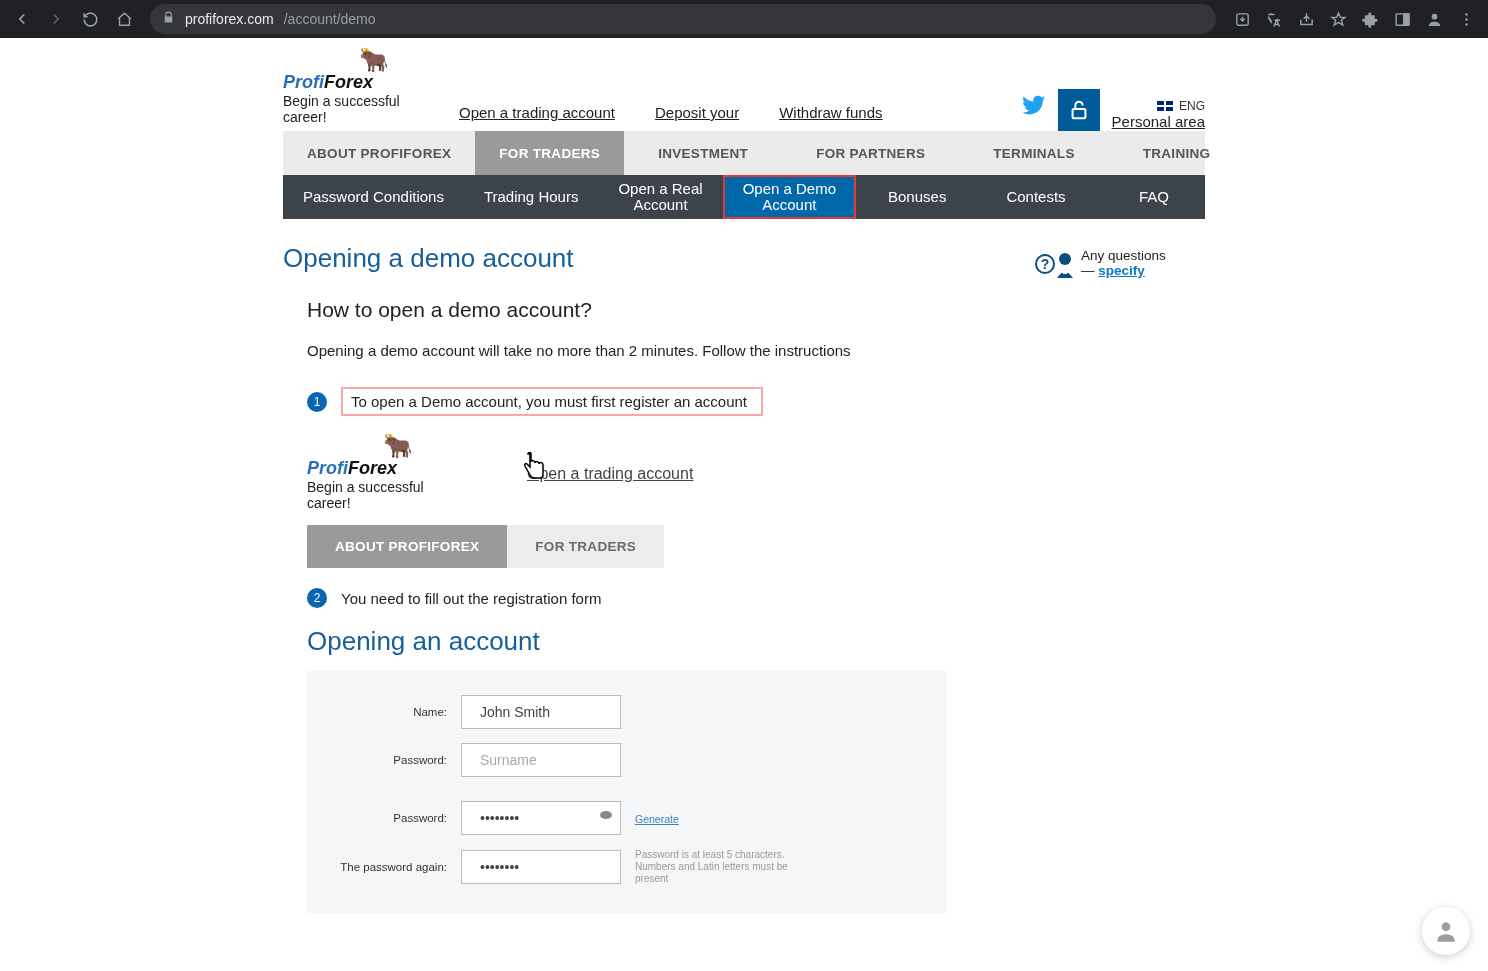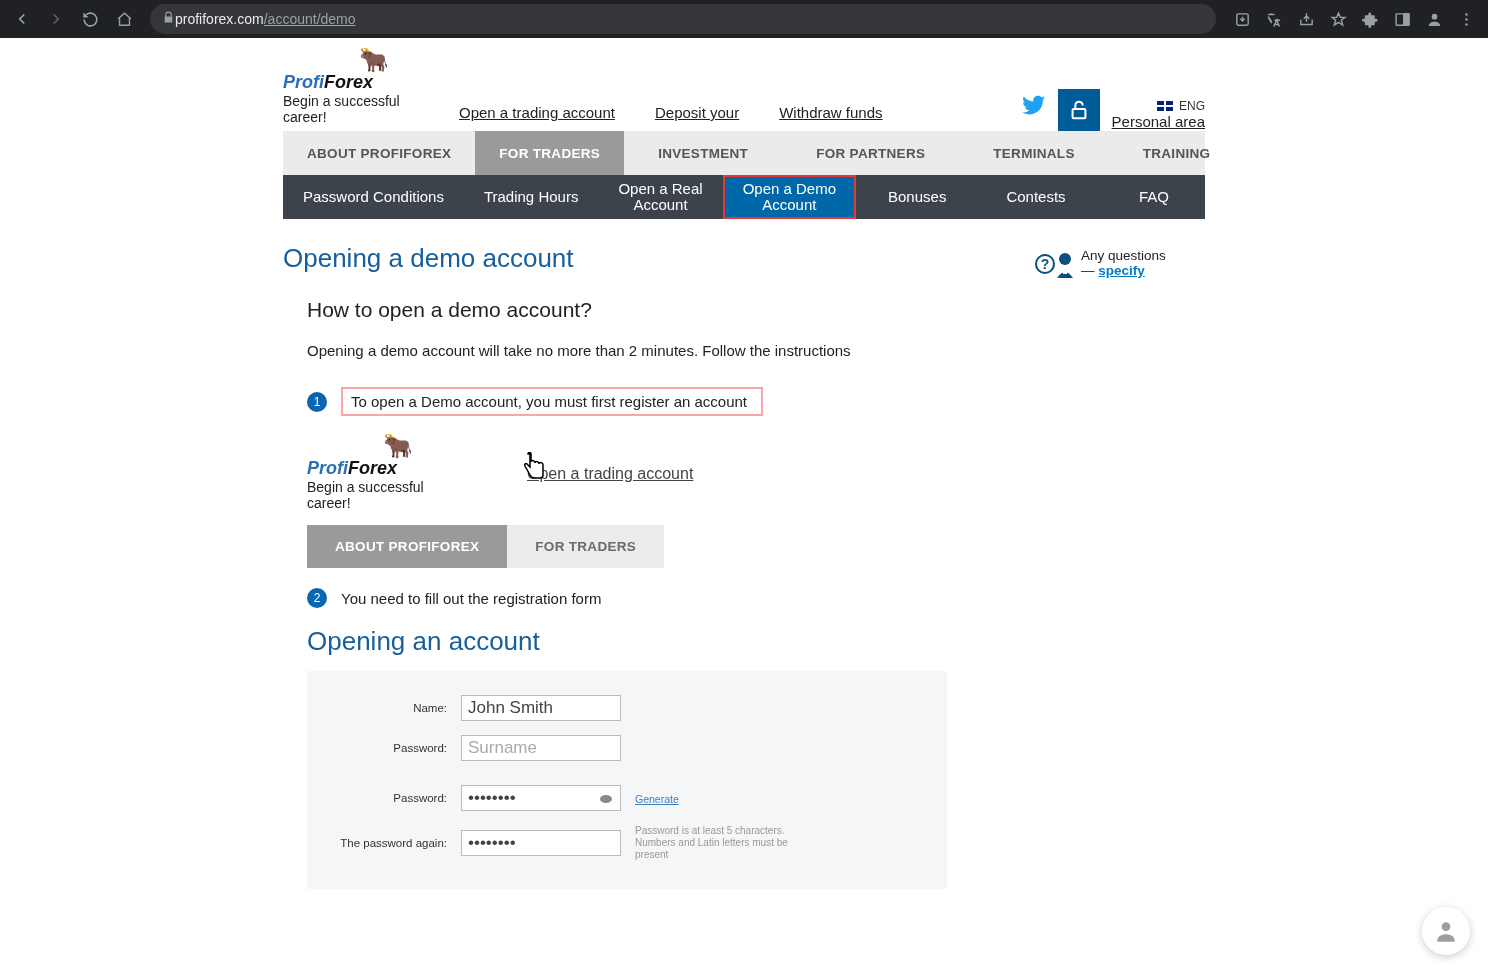--- a/index.html
+++ b/index.html
@@ -2,23 +2,23 @@
 <html><head>
 <meta charset="utf-8">
 <style>
   * { box-sizing: border-box; margin: 0; padding: 0; }
   body { font-family: Arial, Helvetica, sans-serif; background: #fff; color: #222; overflow: hidden; }
 
   
   .chrome-bar { background: #202124; height: 38px; display: flex; align-items: center; padding: 0 8px; gap: 6px; }
   .chrome-btn { width: 28px; height: 28px; display:flex; align-items:center; justify-content:center; color:#9aa0a6; border-radius:50%; }
   .chrome-btn.disabled { color: #5f6368; }
-  .addr { flex:1; background:#35363a; height:30px; border-radius:15px; display:flex; align-items:center; padding:0 12px; color:#e8eaed; font-size:14px; gap:0; margin:0 6px; }
+  .addr { flex:1; background:#35363a; height:30px; border-radius:15px; display:flex; align-items:center; padding:0 12px; color:#e8eaed; font-size:14px; gap:10px; margin:0 6px; }
   .addr .lock { color:#9aa0a6; }
-  .addr-path { color:#9aa0a6;text-decoration:underline; }
+  .addr-path { color:#9aa0a6; }
   .chrome-right { display:flex; gap:4px; }
   .chrome-right .chrome-btn svg { width:17px; height:17px; }
 
   
   .viewport { height: calc(971px - 38px); overflow-y: scroll; position:relative; }
   .page { width: 922px; margin: 0 auto; position:relative; }
 
   
   .hdr { display:flex; align-items:flex-end; padding: 6px 0 0 0; }
   .logo-wrap { width: 160px; padding-bottom:6px; }
@@ -86,21 +86,21 @@
   .mini-tabs .mt { padding:14px 28px; font-size:13.5px; font-weight:bold; letter-spacing:.3px; }
   .mini-tabs .mt.a { background:#9a9a9a; color:#fff; }
   .mini-tabs .mt.b { background:#ececec; color:#6a6a6a; }
 
   h2.open-acc { color:#165f9c; font-weight:400; font-size:26px; margin:18px 0 14px 0; }
 
   
   .form-mock { background:#f4f6f8; width:640px; padding:24px 30px 14px 30px; }
   .frow { display:flex; align-items:center; margin-bottom:14px; gap:14px; }
   .flabel { width:110px; text-align:right; font-size:11.5px; color:#333; }
-  .finput { width:160px; height:26px; border:1px solid #bbb; background:#fff; padding:0 6px; font-size:17px; color:#444; display:flex; align-items:center; }
+  .finput { width:160px; height:34px; border:1px solid #bbb; background:#fff; padding:0 18px; font-size:14px; color:#444; display:flex; align-items:center; }
   .finput.ph { color:#aaa; }
   .fhint { font-size:10px; color:#999; width:180px; line-height:1.2; }
   .pw-eye { position:relative; }
   .pw-eye::after { content:""; width:12px; height:8px; background:#888; border-radius:50%; position:absolute; right:8px; top:9px; }
   .gen-link { font-size:10.5px; color:#3b7fc4; text-decoration:underline; }
 
   
   .float-avatar { position:fixed; right:18px; bottom:16px; width:48px; height:48px; border-radius:50%; background:#fff; box-shadow:0 2px 8px rgba(0,0,0,.2); display:flex; align-items:center; justify-content:center; color:#9e9e9e; }
 
   

